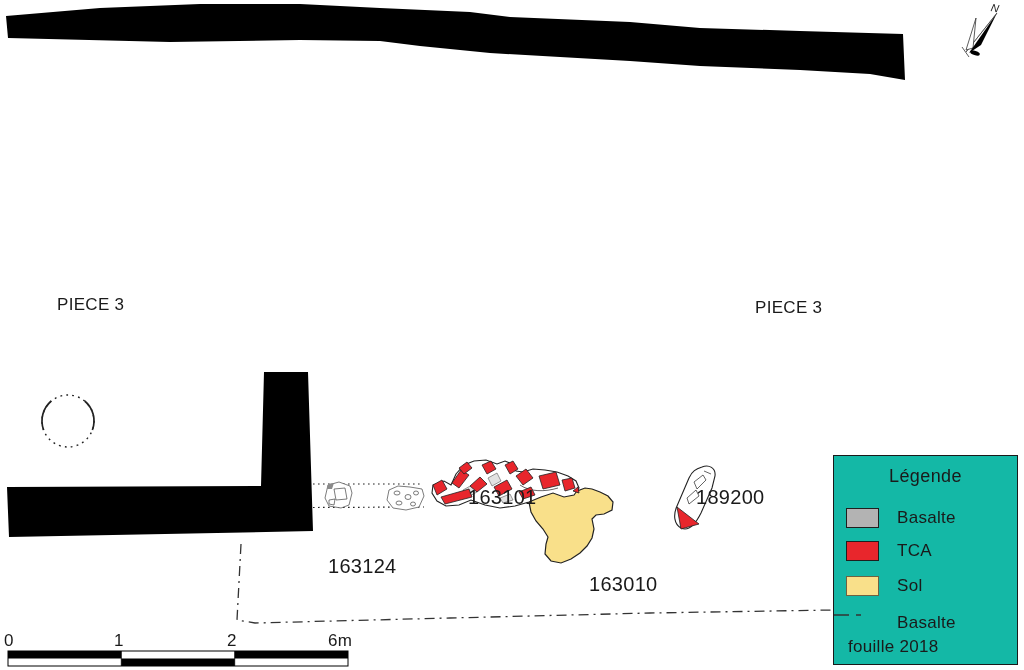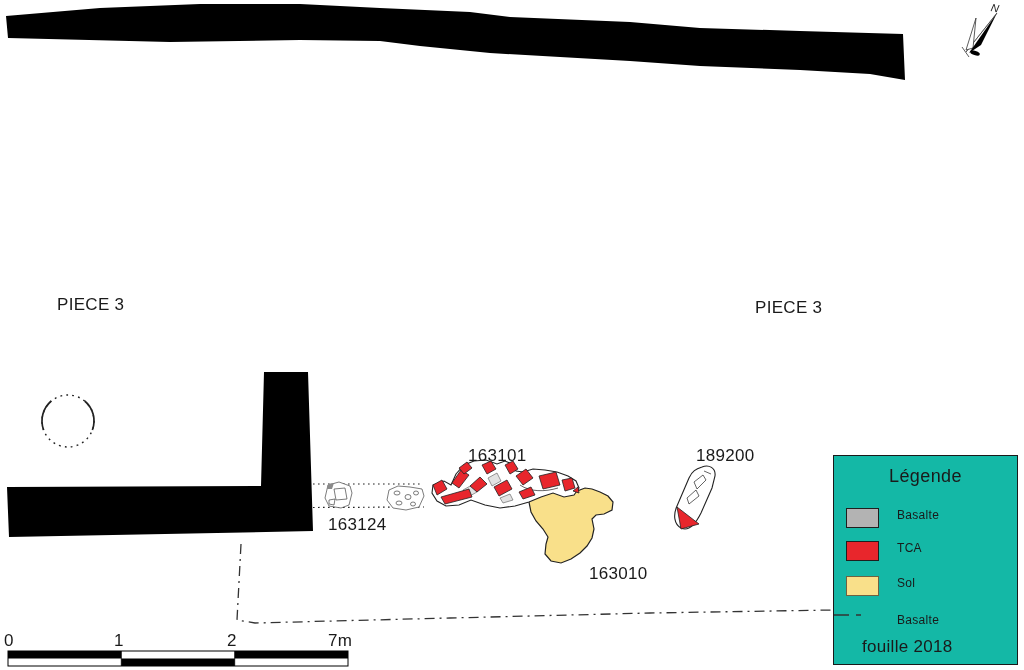--- a/index.html
+++ b/index.html
@@ -3,21 +3,21 @@
 <meta charset="utf-8">
 <style>
   html,body{margin:0;padding:0;background:#ffffff;}
   .stage{
     position:relative;width:1024px;height:670px;background:#ffffff;overflow:hidden;
     font-family:"Liberation Sans","DejaVu Sans",sans-serif;color:#1a1a1a;
   }
   .stage svg{position:absolute;left:0;top:0;}
   .lbl{position:absolute;font-weight:300;letter-spacing:.3px;white-space:nowrap;}
   .room-lbl{font-size:17px;}
-  .feat-lbl{font-size:17px;}
+  .feat-lbl{font-size:20px;margin-top:40px;}
   .tick-lbl{font-size:17px;}
   .north-n{position:absolute;left:991px;top:2px;font-size:11px;font-style:italic;transform:rotate(12deg);}
   
   .fill-wall{fill:var(--wall,#000);}
   .fill-tca{fill:var(--tca,#e8262c);stroke:var(--outline,#222);stroke-width:.8;}
   .fill-sol{fill:var(--sol,#f9e08a);stroke:var(--outline,#222);stroke-width:1.2;}
   .stone{fill:#ffffff;stroke:var(--outline,#222);stroke-width:1.1;}
   .stone-thin{fill:#ffffff;stroke:#444;stroke-width:.7;}
   .facet{fill:#e2e2e2;stroke:#555;stroke-width:.6;}
   .ln{stroke:var(--outline,#222);fill:none;}
@@ -27,23 +27,23 @@
   .legend{
     position:absolute;left:833px;top:455px;width:185px;height:210px;
     background:#14b8a6;border:1.5px solid #1a1a1a;box-sizing:border-box;
   }
   .legend-title{position:absolute;left:0;right:0;top:10px;text-align:center;font-size:18px;font-weight:300;letter-spacing:.4px;}
   .legend-row{position:absolute;left:0;width:100%;}
   .swatch{position:absolute;left:12px;width:33px;height:20px;border:1.6px solid #1f1f1f;box-sizing:border-box;}
   .sw-basalte{background:var(--basalte,#b3b3b3);}
   .sw-tca{background:var(--tca,#e8262c);}
   .sw-sol{background:var(--sol,#f9e08a);border-color:#6f6240;}
-  .legend-label{position:absolute;left:63px;top:0;font-size:12px;font-weight:300;letter-spacing:.3px;}
+  .legend-label{position:absolute;left:63px;top:0;font-size:17px;font-weight:300;letter-spacing:.3px;}
   .limite-sample{position:absolute;left:13px;top:8px;}
-  .fouille-line{position:absolute;left:28px;top:181px;font-size:17px;font-weight:300;letter-spacing:.3px;}
+  .fouille-line{position:absolute;left:14px;top:181px;font-size:17px;font-weight:300;letter-spacing:.3px;}
 </style>
 </head>
 <body>
 
 <div class="stage">
 
   <svg width="1024" height="670" viewBox="0 0 1024 670">
 
     <path class="fill-wall" d="M6,16 L100,8 L200,4 L300,4 L380,8 L470,12 L510,17 L630,22 L700,28 L800,31 L903,34
          L905,80 L870,74 L800,70 L700,66 L630,61 L560,57 L490,53 L420,46 L380,41 L300,40 L170,42 L8,38 Z"></path>
@@ -128,29 +128,29 @@
       <rect x="121.3" y="658.5" width="113.4" height="7.5" fill="#000"></rect>
       <path d="M121.3,651 L121.3,666 M234.7,651 L234.7,666" stroke="#000" stroke-width="0.8"></path>
     </g>
   </svg>
 
   <div class="lbl room-lbl" style="left:57px;top:295px">PIECE 3</div>
   <div class="lbl room-lbl" style="left:755px;top:298px">PIECE 3</div>
 
   <div class="lbl feat-lbl" style="left:468px;top:446px">163101</div>
   <div class="lbl feat-lbl" style="left:328px;top:515px">163124</div>
-  <div class="lbl feat-lbl" style="left:589px;top:564px">163010</div>
+  <div class="lbl feat-lbl" style="left:589px;top:533px">163010</div>
   <div class="lbl feat-lbl" style="left:696px;top:446px">189200</div>
 
   <div class="north-n">N</div>
 
   <div class="lbl tick-lbl" style="left:4px;top:631px">0</div>
   <div class="lbl tick-lbl" style="left:114px;top:631px">1</div>
   <div class="lbl tick-lbl" style="left:227px;top:631px">2</div>
-  <div class="lbl tick-lbl" style="left:328px;top:631px">7m</div>
+  <div class="lbl tick-lbl" style="left:328px;top:631px">6m</div>
 
   <div class="legend">
     <div class="legend-title">Légende</div>
 
     <div class="legend-row" style="top:52px">
       <span class="swatch sw-basalte"></span>
       <span class="legend-label">Basalte</span>
     </div>
 
     <div class="legend-row" style="top:85px">

